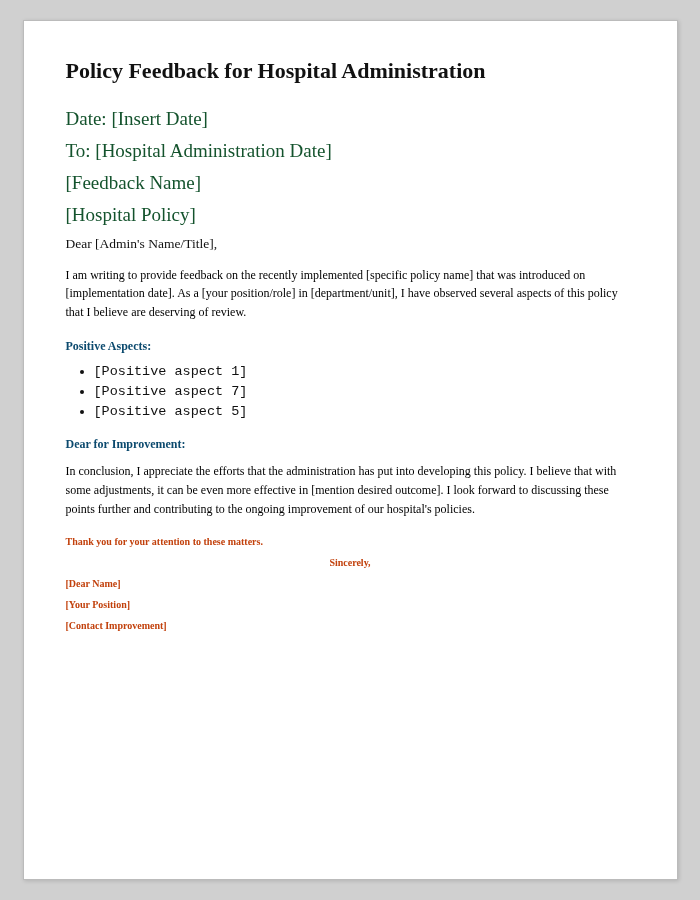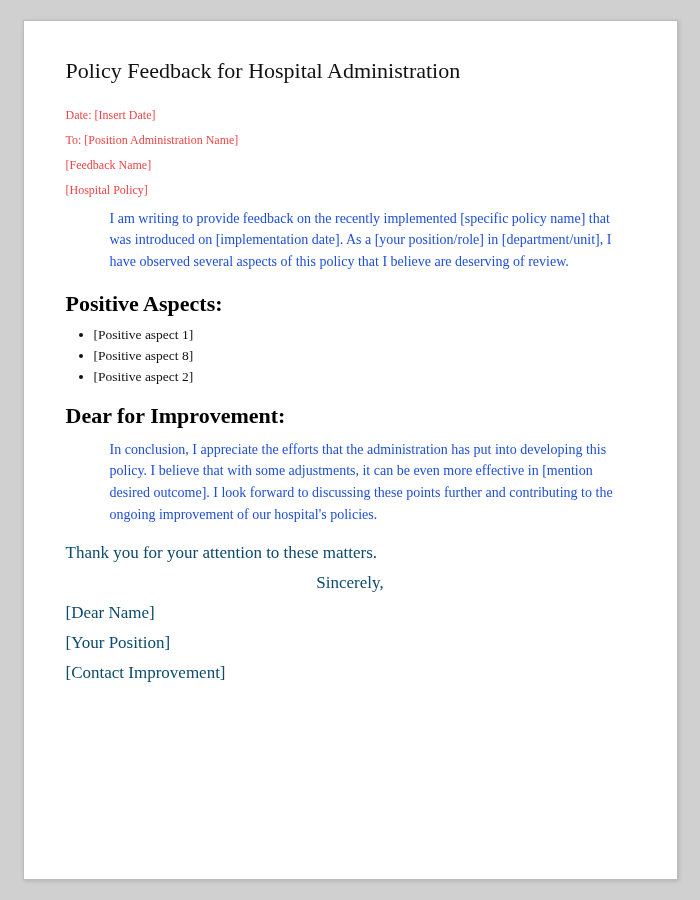--- a/index.html
+++ b/index.html
@@ -23,93 +23,95 @@
       background-color: #ffffff;
       width: 655px;
       min-height: 860px;
       padding: 36px 42px 42px 42px;
       border: 1px solid #bbbbbb;
       box-shadow: 1px 1px 4px rgba(0,0,0,0.15);
     }
 
     .doc-title {
       font-size: 22px;
-      font-weight: normal;
+      font-weight: bold;
       line-height: 1.3;
       margin-bottom: 22px;
       color: #111;
     }
 
     .field-line {
-      font-size: 12px;
+      font-size: 19px;
       margin-bottom: 10px;
-      color: #ef4444;
+      color: #14532d;
     }
 
     .salutation {
       font-size: 13.5px;
       margin-bottom: 14px;
       color: #111;
     }
 
     .body-para {
-      font-size: 14px;
+      font-size: 12px;
       line-height: 1.55;
       margin-bottom: 18px;
-      color: #1d4ed8;
-      margin-left: 44px;
+      color: #000000;
     }
 
     .section-heading {
-      font-size: 22px;
+      font-size: 12px;
       font-weight: bold;
       margin-bottom: 10px;
       margin-top: 4px;
-      color: #000000;
+      color: #0c4a6e;
     }
 
     .bullet-list {
       margin-left: 28px;
       margin-bottom: 18px;
     }
 
     .bullet-list li {
       font-size: 13.5px;
       margin-bottom: 5px;
       color: #111;
       list-style-type: disc;
+      font-family: Liberation Mono, monospace;
     }
 
     .closing-line {
-      font-size: 17px;
+      font-size: 10px;
       margin-bottom: 10px;
-      color: #0c4a6e;
+      color: #c2410c;
+      font-weight: bold;
     }
   </style>
 </head>
 <body>
 
 <div class="document">
 
   <div class="doc-title">Policy Feedback for Hospital Administration</div>
 
   <div class="field-line">Date: [Insert Date]</div>
-  <div class="field-line">To: [Position Administration Name]</div>
+  <div class="field-line">To: [Hospital Administration Date]</div>
   <div class="field-line">[Feedback Name]</div>
   <div class="field-line">[Hospital Policy]</div>
 
+  <div class="salutation">Dear [Admin's Name/Title],</div>
 
   <div class="body-para">I am writing to provide feedback on the recently implemented [specific policy name] that was introduced on [implementation date]. As a [your position/role] in [department/unit], I have observed several aspects of this policy that I believe are deserving of review.</div>
 
   <div class="section-heading">Positive Aspects:</div>
 
   <ul class="bullet-list">
     <li>[Positive aspect 1]</li>
-    <li>[Positive aspect 8]</li>
-    <li>[Positive aspect 2]</li>
+    <li>[Positive aspect 7]</li>
+    <li>[Positive aspect 5]</li>
   </ul>
 
   <div class="section-heading">Dear for Improvement:</div>
 
 
   <div class="body-para">In conclusion, I appreciate the efforts that the administration has put into developing this policy. I believe that with some adjustments, it can be even more effective in [mention desired outcome]. I look forward to discussing these points further and contributing to the ongoing improvement of our hospital's policies.</div>
 
   <div class="closing-line">Thank you for your attention to these matters.</div>
 
   <div class="closing-line" style="margin-top:10px;text-align:center;">Sincerely,</div>

